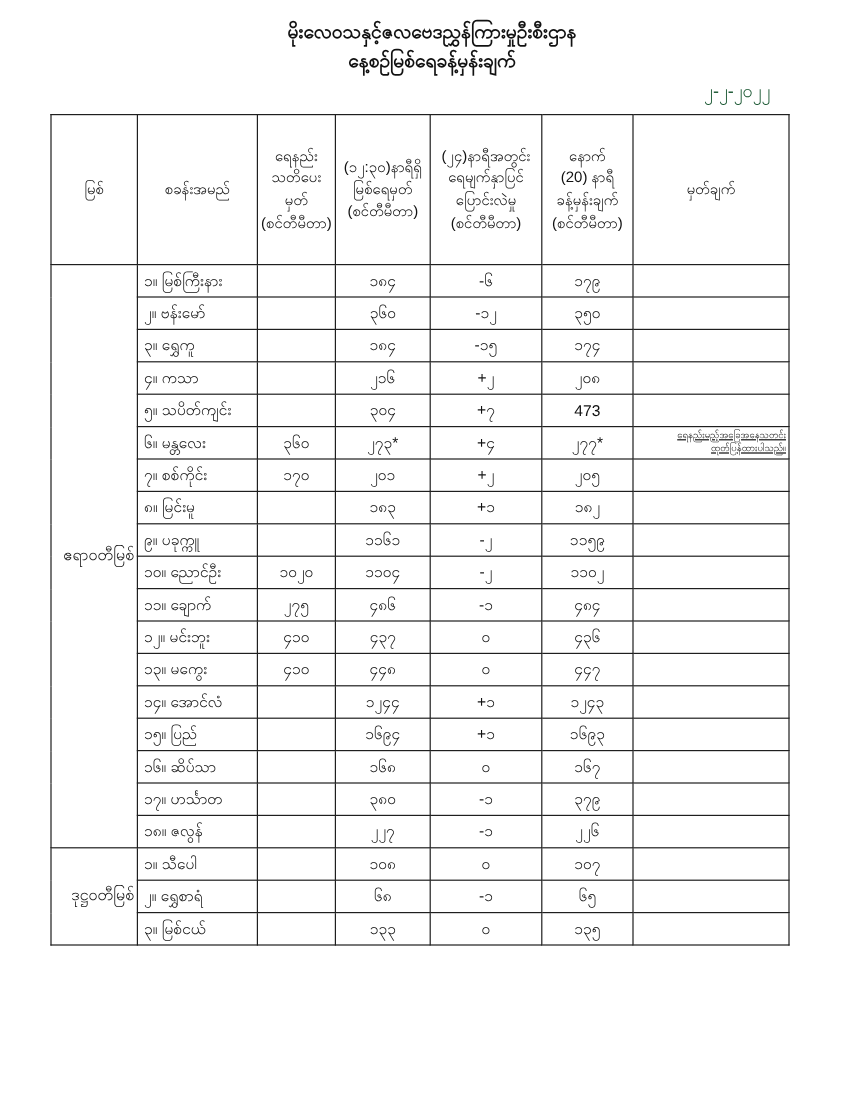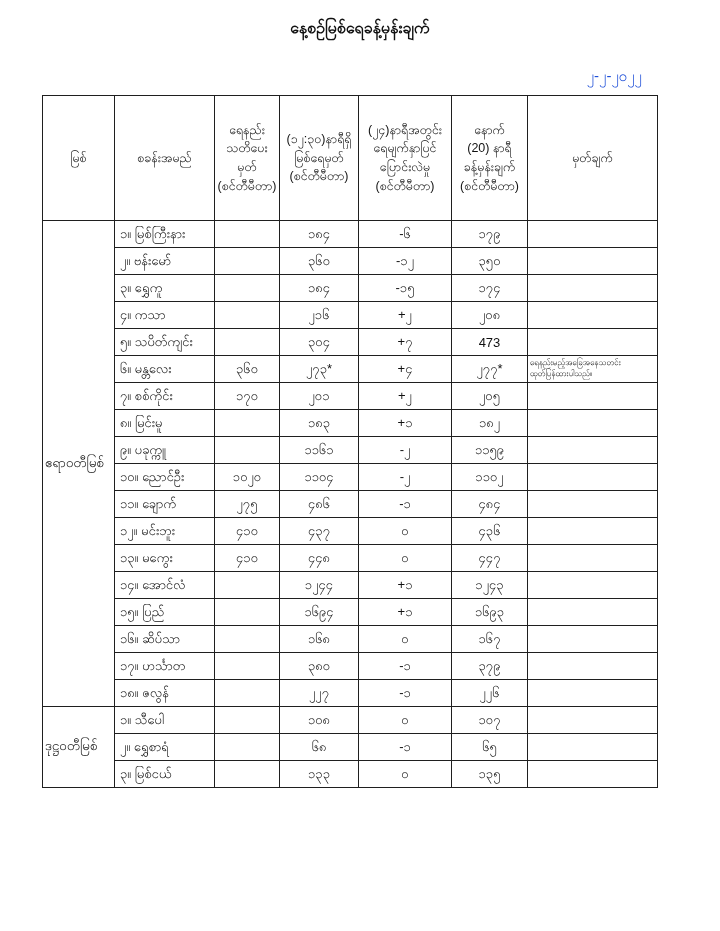--- a/index.html
+++ b/index.html
@@ -2,53 +2,54 @@
 <html><head>
 <meta charset="utf-8">
 <style>
   html, body { margin:0; padding:0; background:#ffffff; }
   .page {
     position:relative; width:720px; height:931px; background:#ffffff;
     font-family:"Liberation Sans", sans-serif; color:#111;
   }
   .title-block { padding-top:16px; text-align:center; }
   .title-line { font-weight:bold; font-size:16px; line-height:1.5; color:#111; }
-  .date-line { position:absolute; top:66px; right:78px; font-size:15px; color:#1d4ed8; }
+  .date-line { position:absolute; top:66px; right:78px; font-size:15px; color:#14532d; }
 
   table.river-table {
     position:absolute; left:42px; top:95px;
     border-collapse:collapse; table-layout:fixed;
   }
   .river-table th, .river-table td {
     border:1.5px solid #1f1f1f; padding:0 2px; overflow:hidden;
   }
   .river-table thead th {
     height:124px; font-weight:normal; font-size:12.5px; line-height:1.5;
     text-align:center; vertical-align:middle; white-space:pre-line;
   }
   .river-table tbody tr { height:27px; }
-  td.river-cell { text-align:left; vertical-align:middle; font-size:13.5px; }
+  td.river-cell { text-align:right; vertical-align:middle; font-size:13.5px; }
   td.station-cell { text-align:left; font-size:13px; padding-left:5px; white-space:nowrap;margin-top:12px; }
   td.num-cell { text-align:center; font-size:13px; }
-  td.remark-cell { text-align:left; font-size:8px; line-height:1.35; white-space:pre-line; }
+  td.remark-cell { text-align:right; font-size:8px; line-height:1.35; white-space:pre-line;text-decoration:underline; }
 
   .col-river   { width:72px;  }
   .col-station { width:100px; }
   .col-warn    { width:65px;  }
   .col-level   { width:79px;  }
   .col-change  { width:93px;  }
   .col-fcst    { width:76px;  }
   .col-remark  { width:130px; }
 </style>
 </head>
 <body>
 
 <div class="page">
 
   <div class="title-block">
+    <div class="title-line">မိုးလေဝသနှင့်ဇလဗေဒညွှန်ကြားမှုဦးစီးဌာန</div>
     <div class="title-line">နေ့စဉ်မြစ်ရေခန့်မှန်းချက်</div>
   </div>
 
   <div class="date-line">၂-၂-၂၀၂၂</div>
 
   <table class="river-table">
     <colgroup>
       <col class="col-river">
         <col class="col-station">
         <col class="col-warn">

